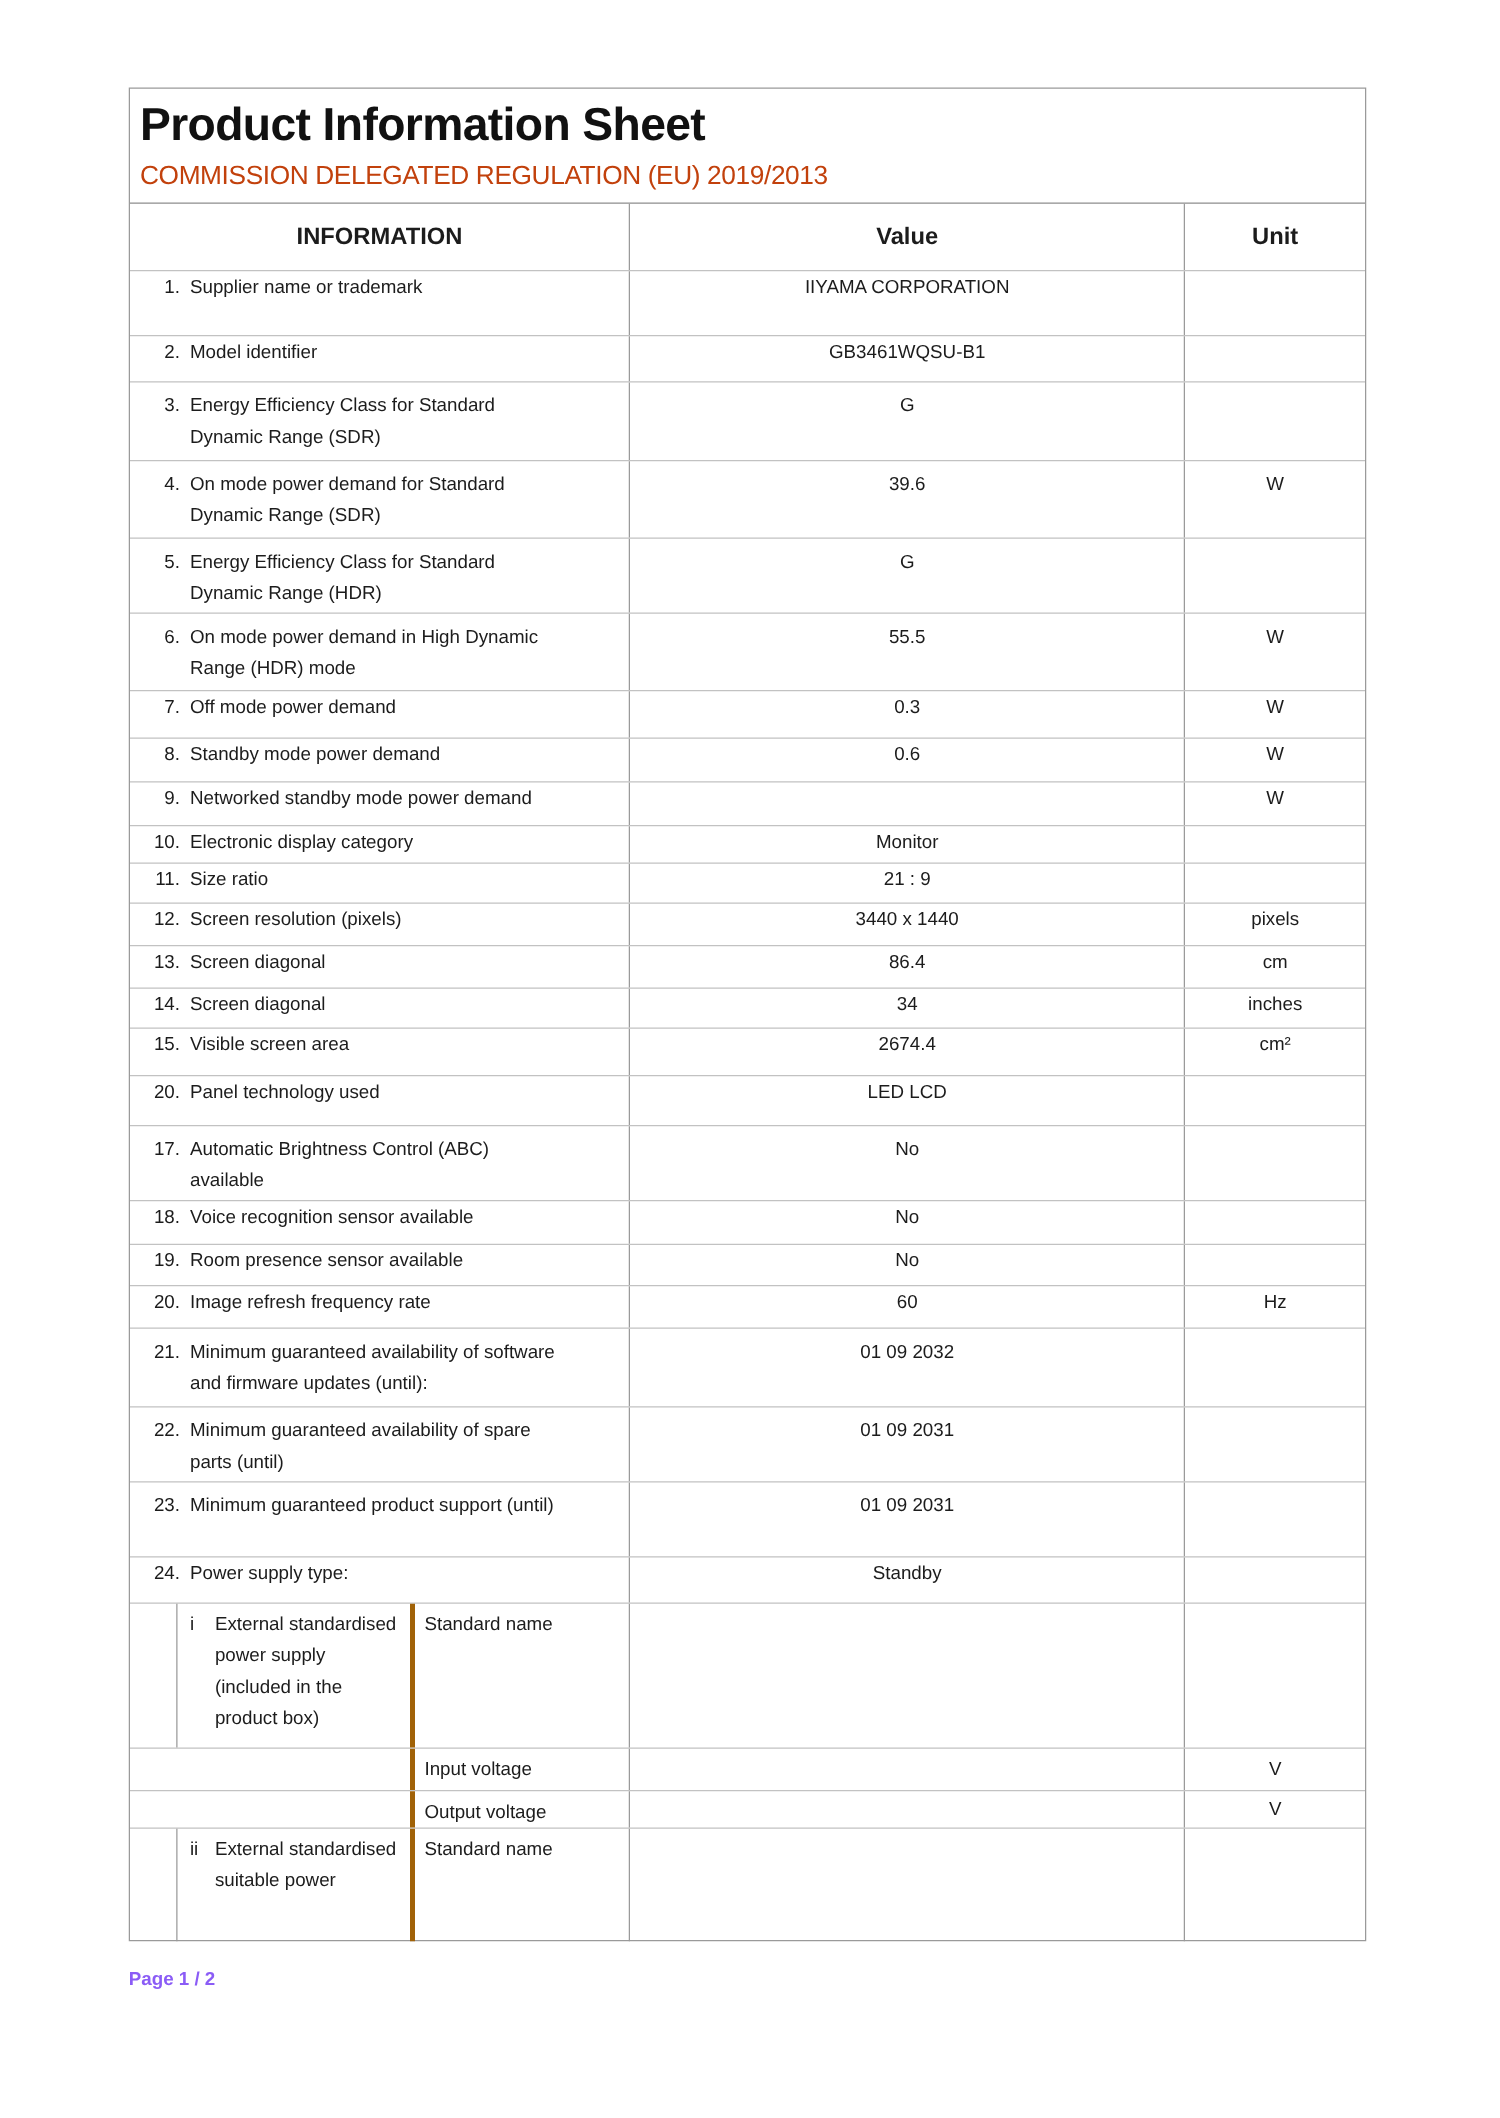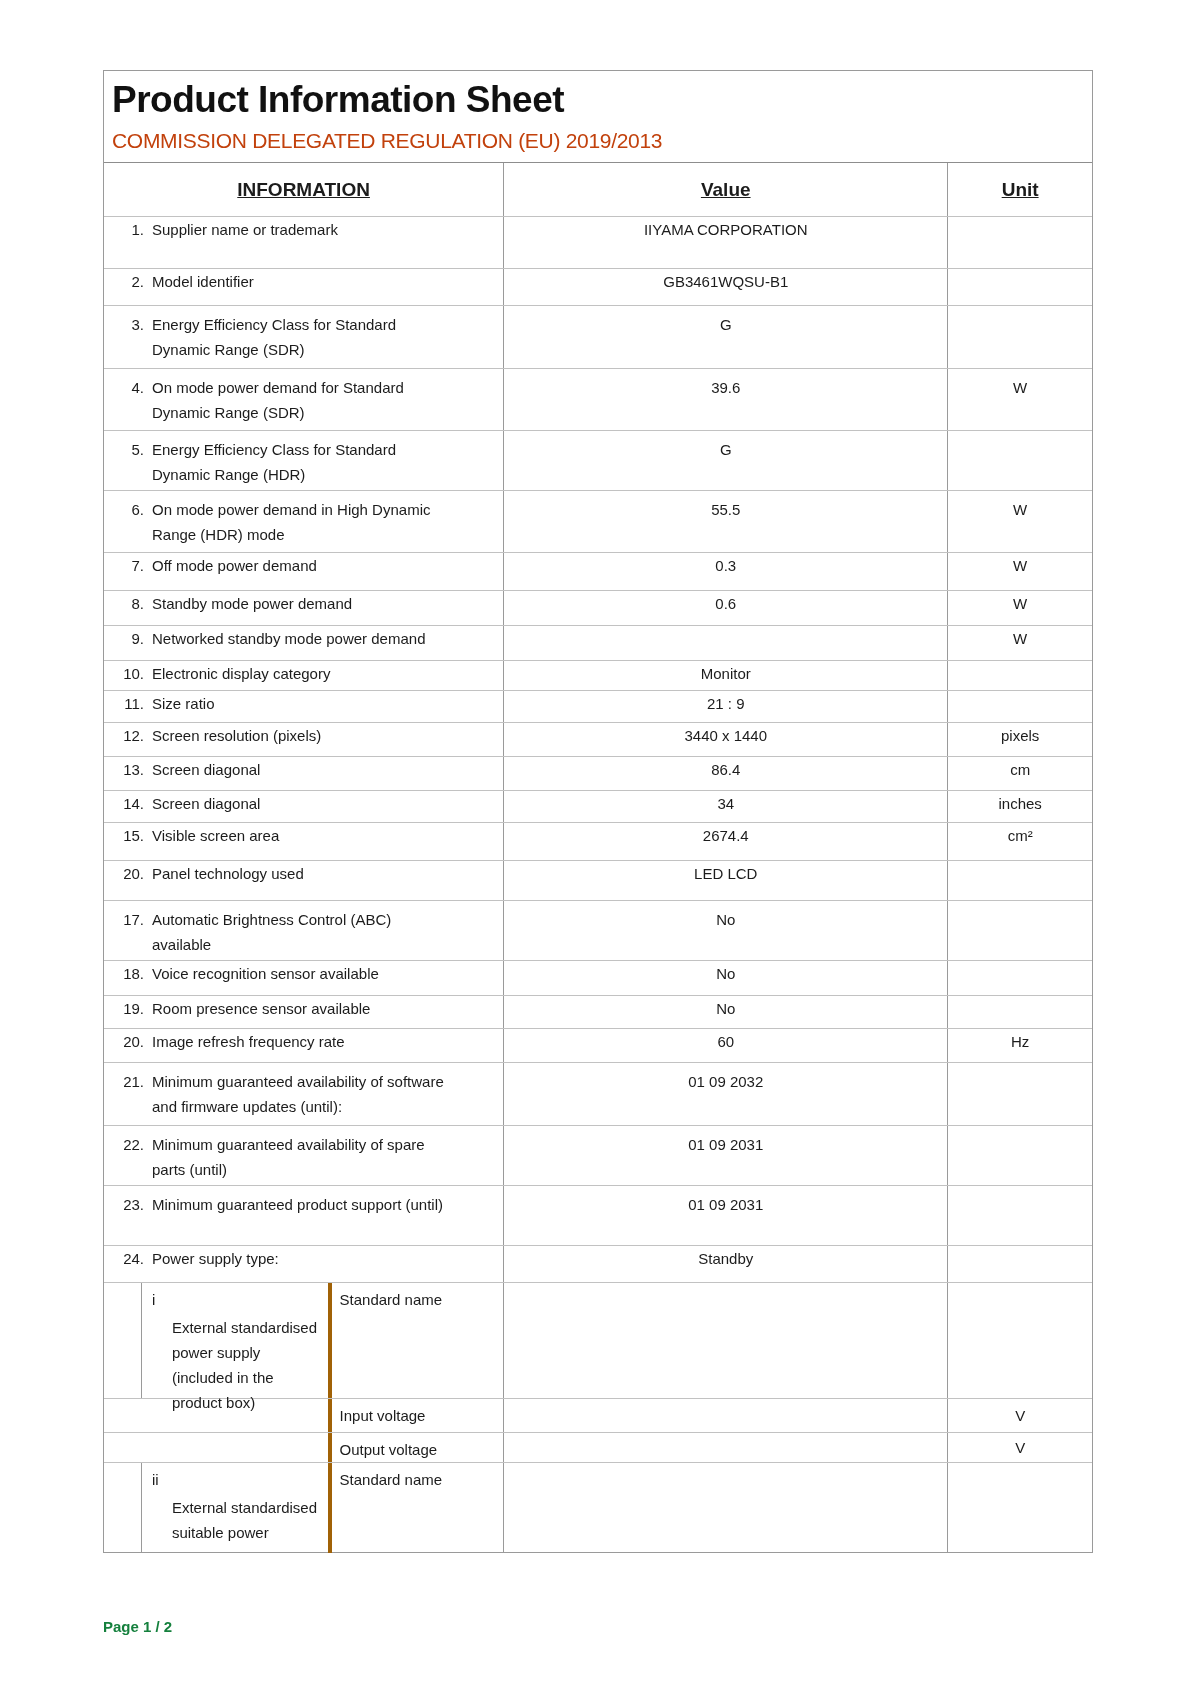--- a/index.html
+++ b/index.html
@@ -14,35 +14,35 @@
   .row{display:flex;box-sizing:border-box;border-top:1px solid #c2c2c2;align-items:center;}
   .row.hdr{border-top:1px solid #8d8d8d;align-items:center;}
   .row.tall{align-items:flex-start;}
   .row.tall .c{padding-top:6px;}
   .c{box-sizing:border-box;height:100%;}
   .info{width:400px;display:flex;padding-left:14px;}
   .num{width:26px;min-width:26px;text-align:right;padding-right:8px;font-size:15px;line-height:25px;}
   .lbl{font-size:15px;line-height:25px;max-width:292px;}
   .val{width:445px;border-left:1px solid #9a9a9a;text-align:center;font-size:15px;line-height:25px;}
   .unit{width:145px;border-left:1px solid #9a9a9a;text-align:center;font-size:15px;line-height:25px;}
-  .hdr .info,.hdr .val,.hdr .unit{font-weight:bold;font-size:19px;display:block;text-align:center;padding:0;text-decoration:underline;}
+  .hdr .info,.hdr .val,.hdr .unit{font-weight:bold;font-size:19px;display:block;text-align:center;padding:0;}
   .hdr .info{padding-left:0;}
   .hdr .c{display:flex;align-items:center;justify-content:center;}
   
   .sub{display:flex;box-sizing:border-box;border-top:1px solid #c2c2c2;align-items:stretch;}
   .sp-indent{width:37px;box-sizing:border-box;}
   .sp-a{width:187px;box-sizing:border-box;border-left:1px solid #9a9a9a;padding:4px 6px 0 10px;display:flex;}
   .sp-a .num{width:14px;min-width:14px;text-align:left;padding-right:6px;}
-  .sp-a .lbl{max-width:150px;margin-top:28px;}
+  .sp-a .lbl{max-width:150px;}
   .sp-b{width:176px;box-sizing:border-box;border-left:4px solid #a16207;padding:4px 0 0 8px;font-size:15px;line-height:25px;}
   .sp-blank{width:224px;box-sizing:border-box;}
   .sp-val{width:445px;box-sizing:border-box;border-left:1px solid #9a9a9a;}
   .sp-unit{width:145px;box-sizing:border-box;border-left:1px solid #9a9a9a;
            display:flex;align-items:center;justify-content:center;font-size:15px;}
-  .footer{position:absolute;left:103px;top:1618px;font-size:15px;font-weight:bold;color:#15803d;}
+  .footer{position:absolute;left:103px;top:1575px;font-size:15px;font-weight:bold;color:#8b5cf6;}
 </style>
 </head>
 <body>
 
 <div id="canvas">
   <div id="sheet">
 
     <div class="titleblock">
       <div class="title">Product Information Sheet</div>
       <div class="subtitle">COMMISSION DELEGATED REGULATION (EU) 2019/2013</div>

